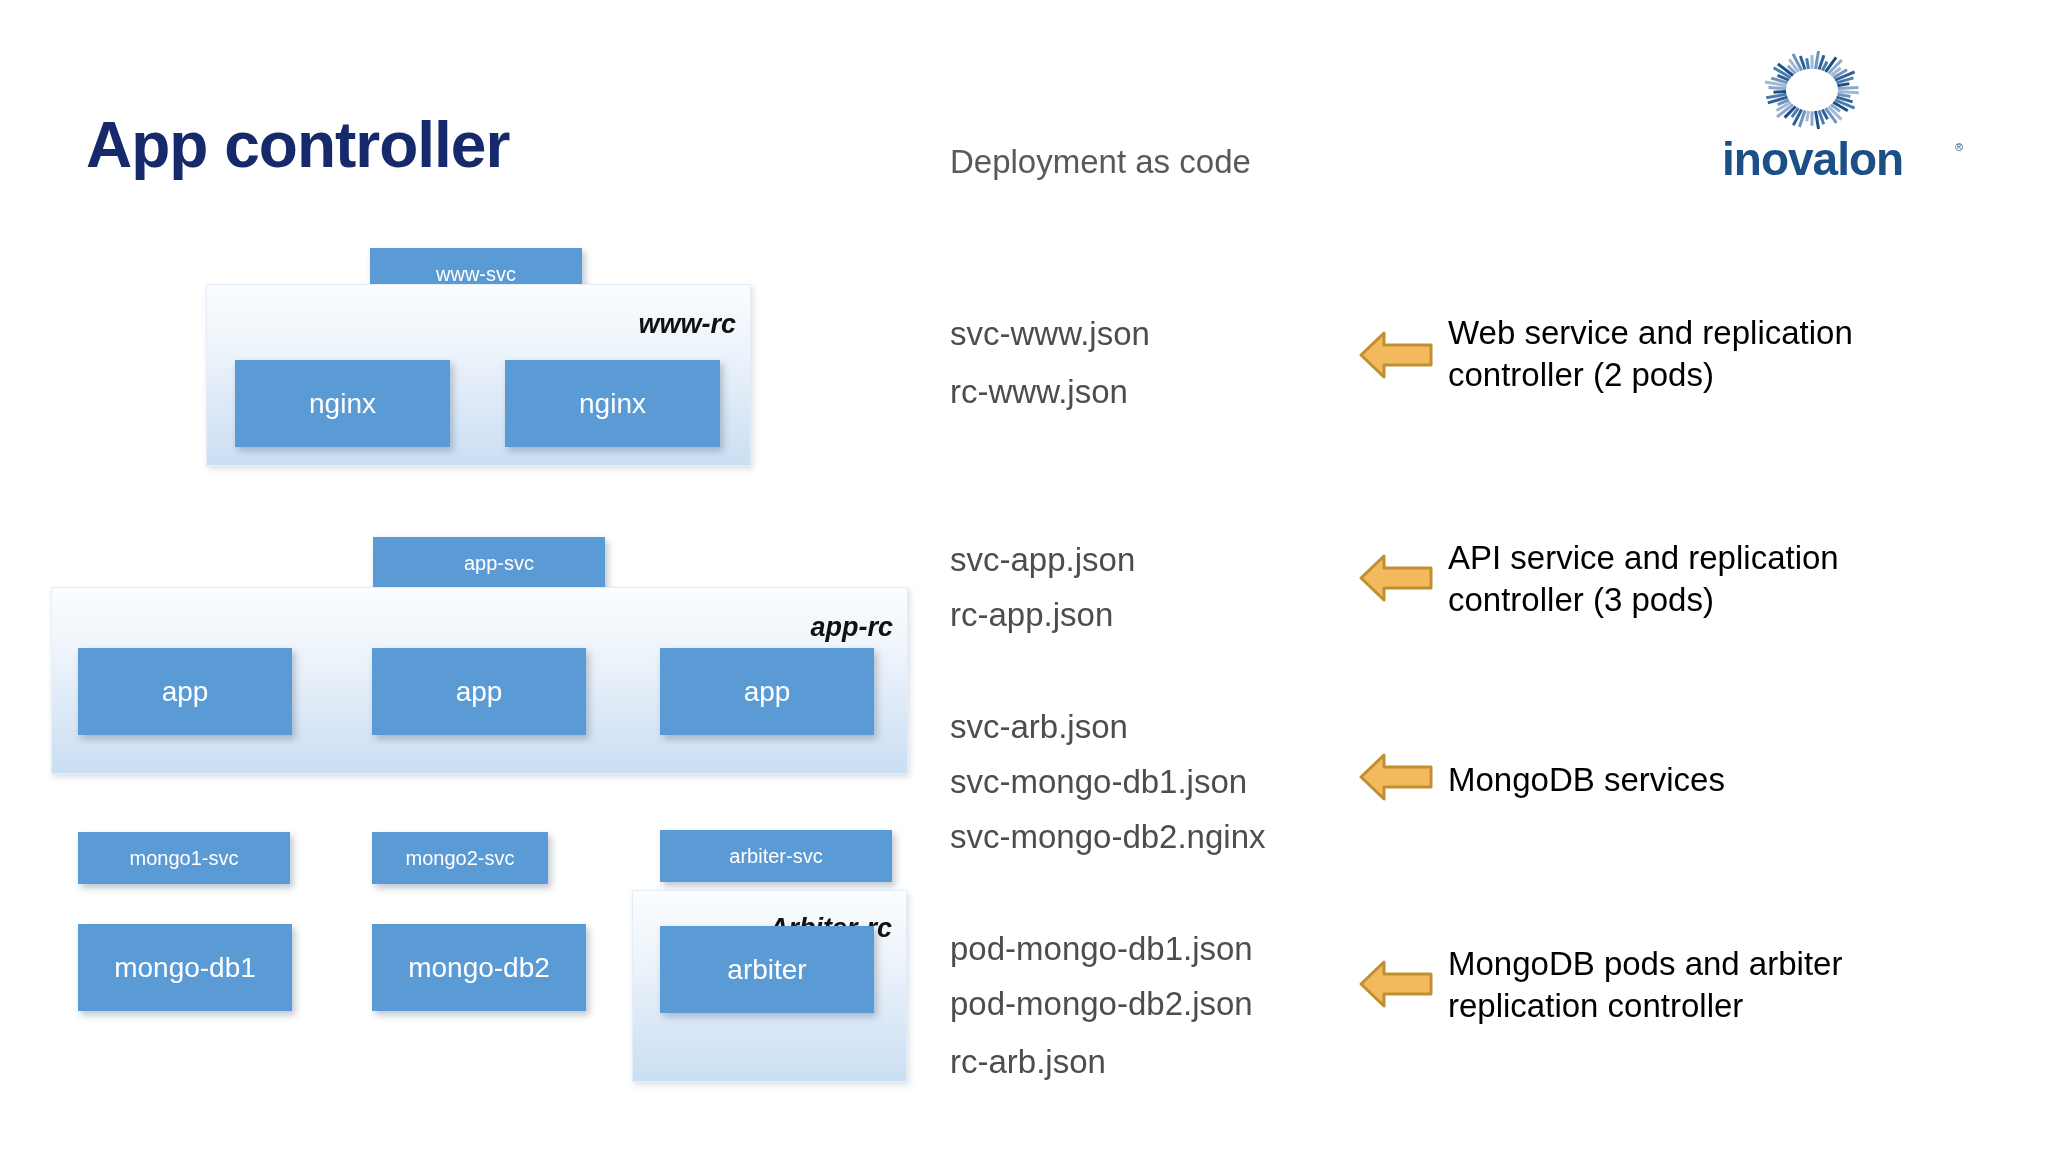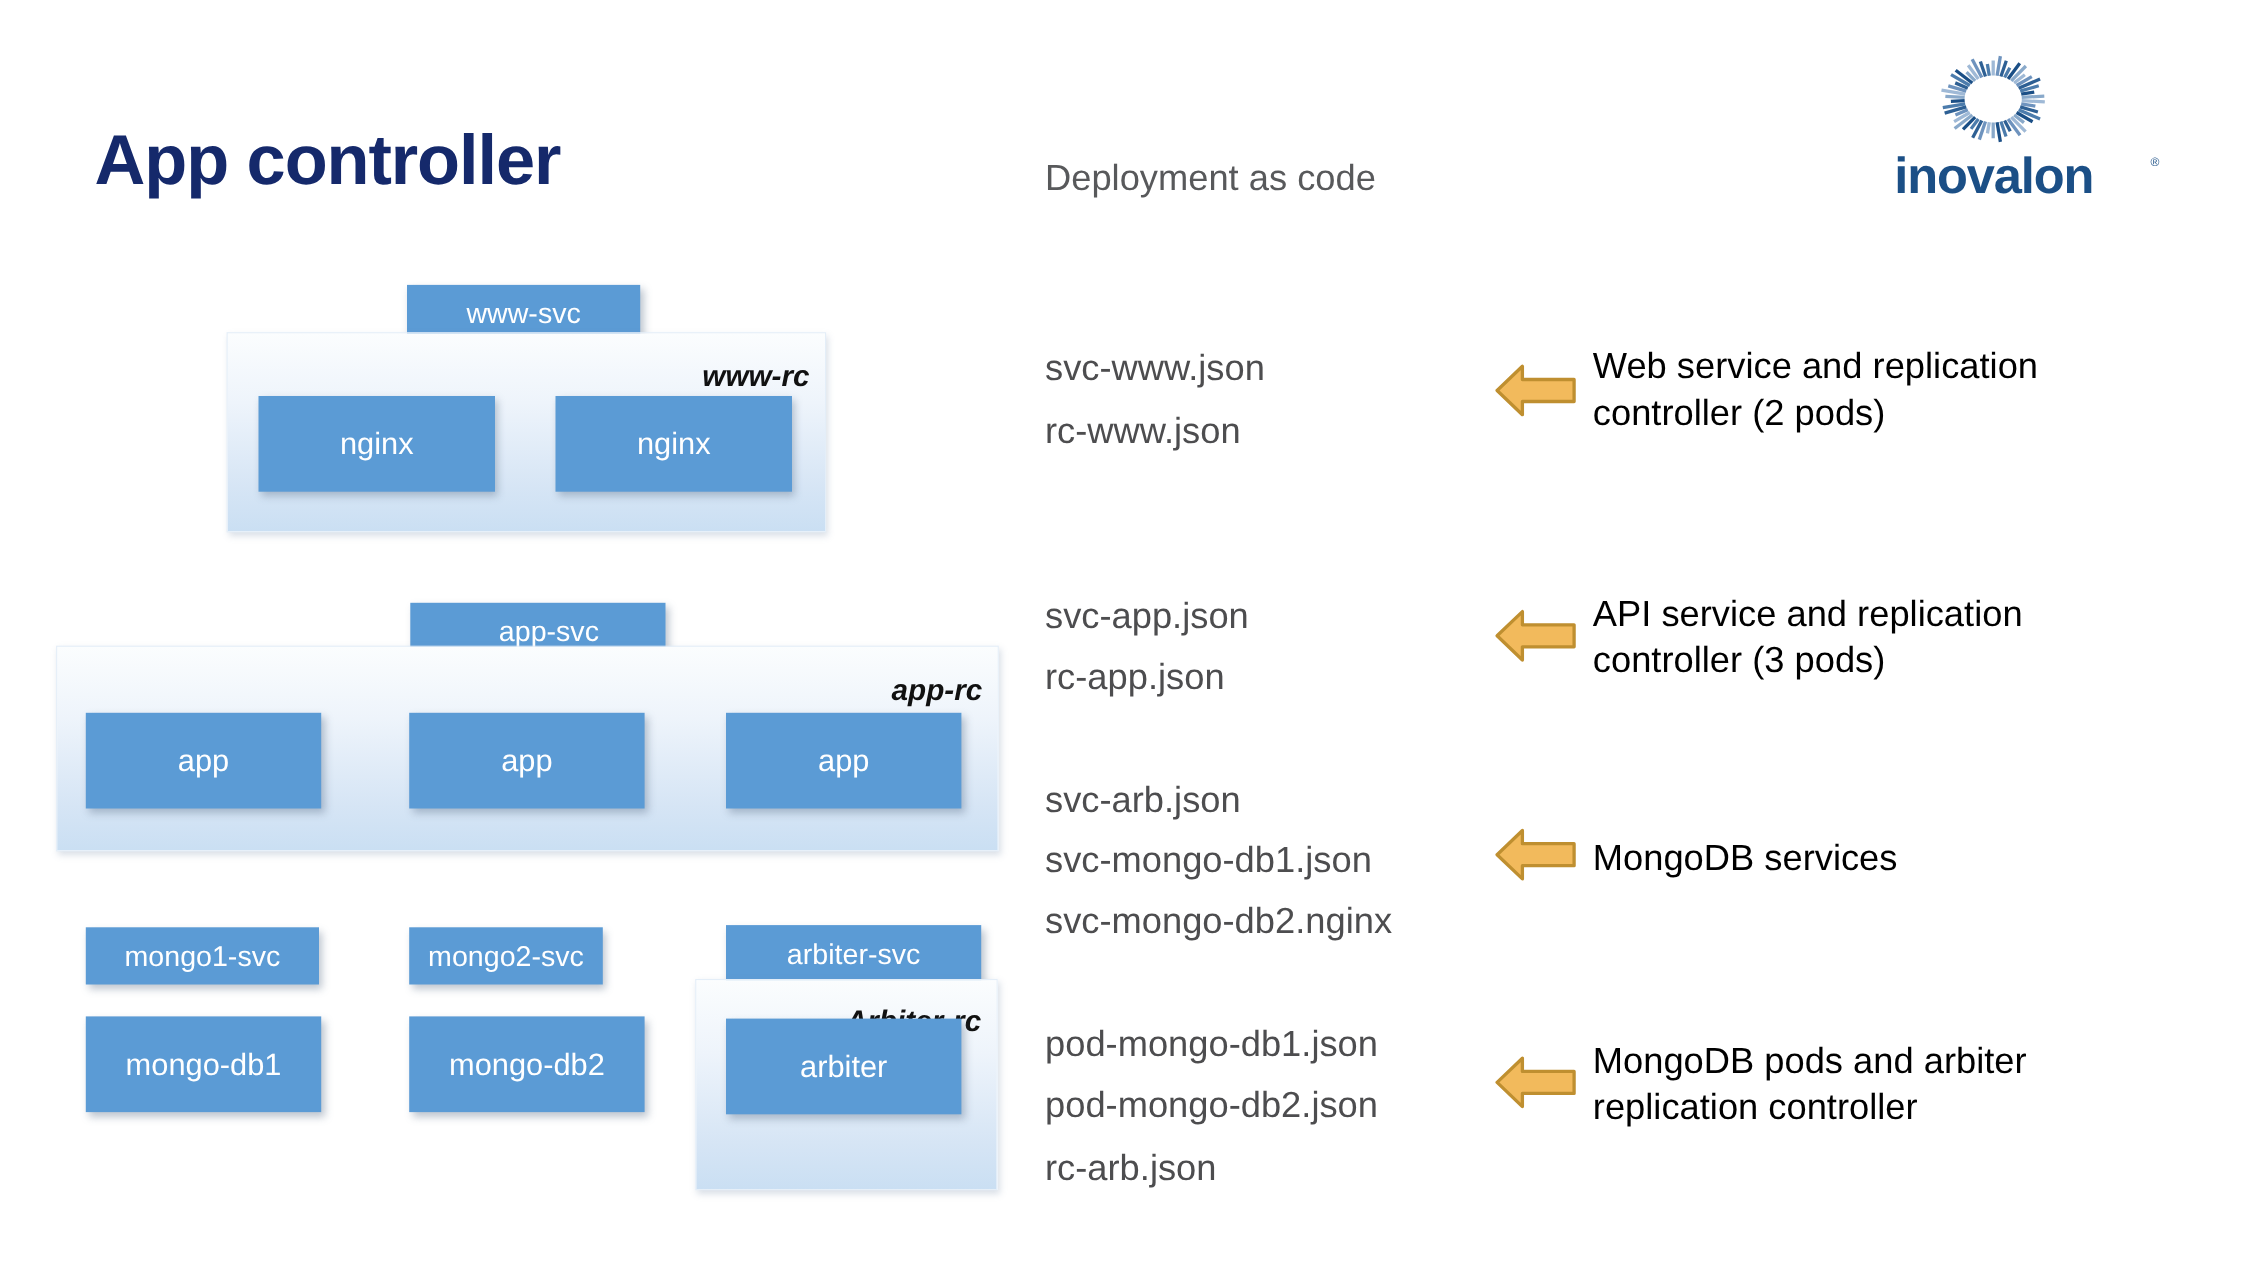--- a/index.html
+++ b/index.html
@@ -79,21 +79,21 @@
     position: absolute;
     background: #5B9BD5;
     color: #ffffff;
     display: flex;
     align-items: center;
     justify-content: center;
     font-size: 28px;
     box-shadow: 3px 4px 7px rgba(90,110,135,0.40);
     white-space: nowrap;
   }
-  .svc { font-size: 26px; margin-top: 11px; }
+  .svc { font-size: 20px; }
 
   
   .file-line {
     position: absolute;
     font-size: 33px;
     color: #4D4D4F;
     white-space: nowrap;
   }
 
   
@@ -169,21 +169,21 @@
   </svg>
   <svg id="logo-word" viewBox="0 0 270 48">
     <text x="0" y="40" font-family="'Liberation Sans', sans-serif" font-size="46" font-weight="bold" fill="#1B4F86" letter-spacing="-1">inovalon</text>
     <text x="233" y="16" font-family="'Liberation Sans', sans-serif" font-size="11" fill="#1B4F86">®</text>
   </svg>
 </div>
 
 <div class="svc" style="left:370px; top:248px; width:212px; height:52px;">
   <span>www-svc</span>
 </div>
-<div class="rc-container" style="left:206px; top:302px; width:543px; height:180px;">
+<div class="rc-container" style="left:206px; top:284px; width:543px; height:180px;">
   <div class="rc-label" style="top:24px;">www-rc</div>
 </div>
 <div class="pod" style="left:235px; top:360px; width:215px; height:87px;">
   <span>nginx</span>
 </div>
 <div class="pod" style="left:505px; top:360px; width:215px; height:87px;">
   <span>nginx</span>
 </div>
 
 <div class="svc" style="left:373px; top:537px; width:212px; height:52px;padding-left:20px;">

